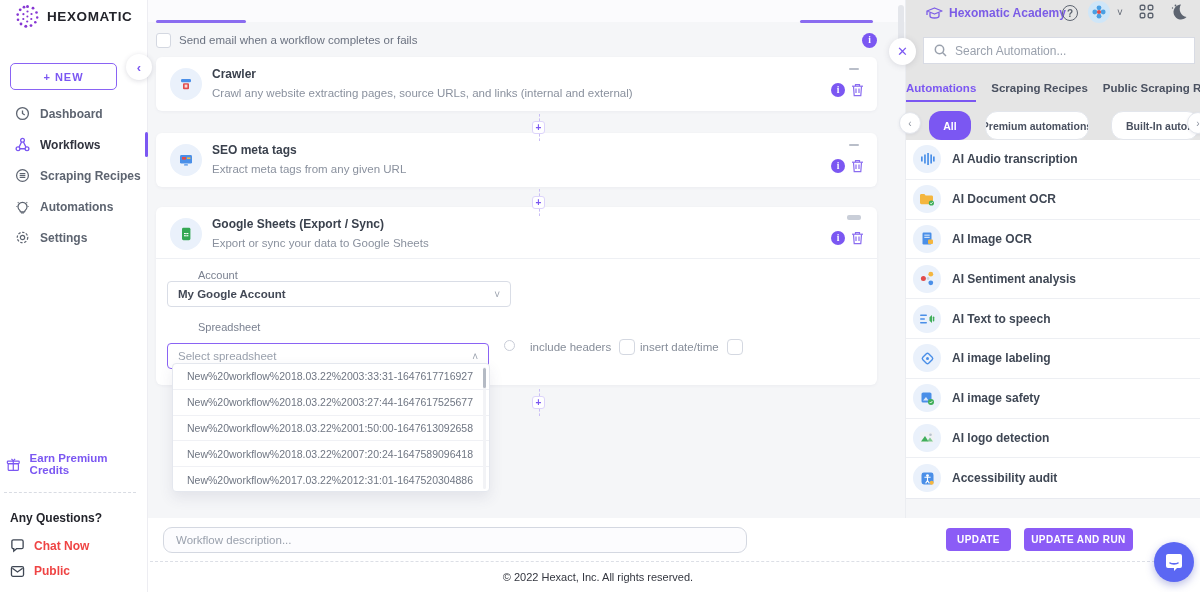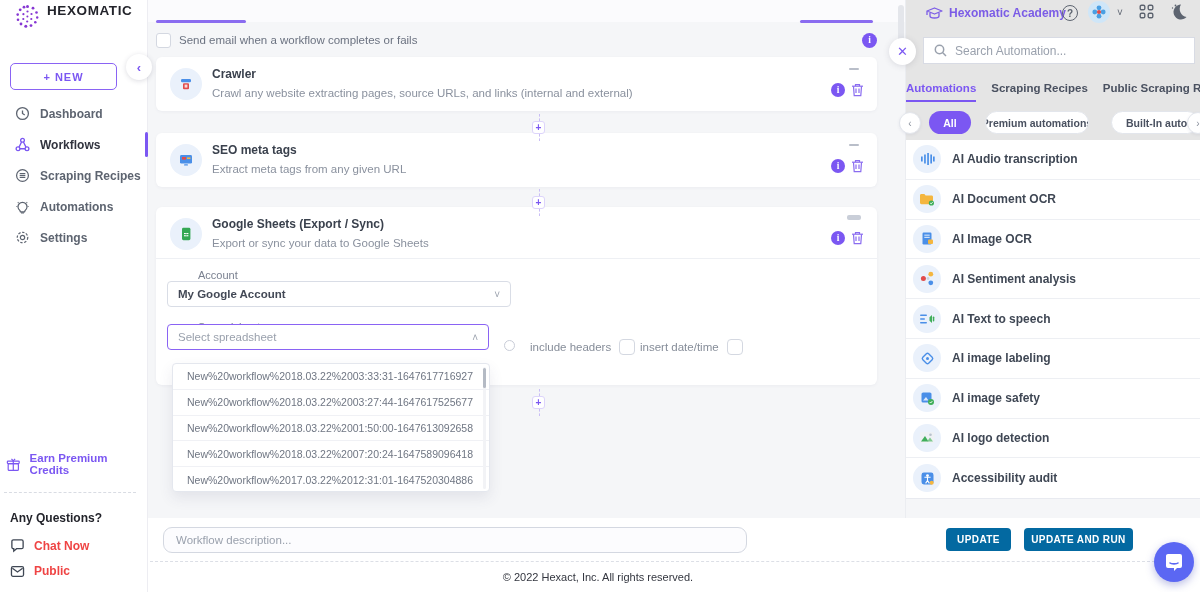--- a/index.html
+++ b/index.html
@@ -5,21 +5,21 @@
   * { margin:0; padding:0; box-sizing:border-box; }
   html,body { width:1200px; height:592px; }
   body {
     position:relative; overflow:hidden; background:#f6f7f9;
     font-family:"Liberation Sans", sans-serif; color:#3f4754; font-size:12px;
   }
   .abs { position:absolute; }
 
   
   .sidebar { left:0; top:0; width:148px; height:592px; background:#fff; border-right:1px solid #ededf2; z-index:30; }
-  .brand { position:absolute; left:14px; top:3px; display:flex; gap:6px; }
+  .brand { position:absolute; left:14px; top:3px; display:flex; align-items:center; gap:6px; }
   .brand-text { font-weight:bold; font-size:13.5px; letter-spacing:.6px; color:#23242b; }
   .collapse-btn { position:absolute; left:126px; top:54px; width:26px; height:26px; border-radius:50%;
     background:#fff; box-shadow:0 1px 5px rgba(60,60,90,.18); color:#7b57f2; font-size:13px; font-weight:bold;
     display:flex; align-items:center; justify-content:center; z-index:40; }
   .new-btn { position:absolute; left:10px; top:63px; width:107px; height:27px; border:1px solid #8a63f4;
     border-radius:5px; background:#fff; color:#7b57f2; font-weight:bold; font-size:11px; letter-spacing:1px;
     display:flex; align-items:center; justify-content:center; cursor:pointer; }
   .nav { position:absolute; left:0; top:98px; width:148px; }
   .nav-item { position:relative; height:31px; display:flex; align-items:center; padding-left:14px; gap:10px;
     color:#5d6470; font-weight:bold; font-size:12px; cursor:pointer; }
@@ -83,21 +83,21 @@
   .dd-scroll-thumb { position:absolute; right:3px; top:4px; width:3px; height:20px; background:#b4bac4; border-radius:2px; }
 
   
   .bottom-bar { left:148px; top:518px; width:1052px; height:74px; background:#fff; z-index:25; }
   .desc-input { position:absolute; left:15px; top:9px; width:584px; height:26px; border:1px solid #d4d8e1;
     border-radius:9px; background:#fcfcfe; padding:0 12px; font-size:11.5px; color:#3f4754;
     font-family:"Liberation Sans",sans-serif; outline:none; }
   .desc-input::placeholder { color:#9aa1ad; }
   .bottom-dash { position:absolute; left:2px; top:43px; width:1005px; border-top:1px dashed #dcdfe6; }
   .copyright { position:absolute; left:0; top:53px; width:900px; text-align:center; font-size:11px; color:#33363f; }
-  .btn { position:absolute; top:10px; height:23px; border:none; border-radius:4px; background:#0369a1; color:#fff;
+  .btn { position:absolute; top:10px; height:23px; border:none; border-radius:4px; background:#8b5cf6; color:#fff;
     font-weight:bold; font-size:10px; letter-spacing:.4px; cursor:pointer; font-family:"Liberation Sans",sans-serif; }
   .chat-fab { position:absolute; left:1006px; top:24px; width:40px; height:40px; border-radius:50%;
     background:#5b67f3; box-shadow:0 3px 8px rgba(60,70,180,.35); display:flex; align-items:center; justify-content:center; }
 
   
   .rpanel { left:905px; top:0; width:295px; height:518px; background:#e5e5e5; border-left:1px solid #ebedf1; z-index:10; }
   .academy { position:absolute; left:20px; top:6px; display:flex; align-items:center; gap:6px;
     color:#7b5ce6; font-weight:bold; font-size:12px; cursor:pointer; }
   .help-btn { position:absolute; left:156px; top:5px; width:16px; height:16px; border:1.3px solid #5d6470;
     border-radius:50%; color:#5d6470; font-size:10px; font-weight:bold; display:flex; align-items:center; justify-content:center; }
@@ -116,21 +116,21 @@
     font-family:"Liberation Sans",sans-serif; background:transparent; }
   .search-box input::placeholder { color:#9aa1ad; }
 
   .rtabs { position:absolute; left:0; top:82px; width:295px; display:flex; gap:15px; padding-left:0; }
   .rtab { font-weight:bold; font-size:11.5px; color:#4a5160; padding-bottom:6px; cursor:pointer; white-space:nowrap; }
   .rtab.active { color:#7b57f2; border-bottom:2px solid #7b57f2; }
 
   .chips { position:absolute; left:0; top:111px; width:295px; height:24px; }
   .chip-nav { position:absolute; top:1px; width:22px; height:22px; border:1px solid #e3e6ec; border-radius:50%;
     background:#fff; color:#8a919e; font-size:10px; display:flex; align-items:center; justify-content:center; box-shadow:0 1px 3px rgba(70,70,110,.08); }
-  .chip { position:absolute; top:0; height:23px; border-radius:12px; display:flex; align-items:center;
+  .chip { position:absolute; top:0; height:29px; border-radius:12px; display:flex; align-items:center;
     justify-content:center; font-size:10.5px; font-weight:bold; cursor:pointer; white-space:nowrap; overflow:hidden; }
   .chip.solid { background:#7b57f2; color:#fff; }
   .chip.outline { background:#fff; color:#4a5160; border:1px solid #e3e6ec; }
 
   .rlist { position:absolute; left:0; top:140px; width:295px; }
   .rrow { position:relative; height:39.8px; border-bottom:1px solid #edeff3; display:flex; align-items:center;
     padding-left:7px; gap:11px; cursor:pointer; background:#fff; }
   .rrow-icon { width:28px; height:28px; border-radius:50%; background:#eaf1fb; display:flex; align-items:center;
     justify-content:center; flex:0 0 28px; }
   .rrow-label { font-weight:bold; font-size:12px; color:#3f4754; }
@@ -244,21 +244,21 @@
     </div>
     <div class="gs-divider"></div>
 
     <div class="field-label" style="left:16px; top:62px;">Account</div>
     <div class="select" style="left:11px; top:74px; width:344px;">
       <span class="val">My Google Account</span>
       <span class="chev">˅</span>
     </div>
 
     <div class="field-label" style="left:16px; top:114px;">Spreadsheet</div>
-    <div class="select focused" style="left:11px; top:117px; width:322px;">
+    <div class="select focused" style="left:11px; top:136px; width:322px;">
       <span class="ph">Select spreadsheet</span>
       <span class="chev">˄</span>
     </div>
     <div class="mini-radio" style="left:348px; top:133px;"></div>
 
     <div class="inline-check" style="left:374px; top:132px;">
       <span>include headers</span>
       <span class="checkbox"></span>
     </div>
     <div class="inline-check" style="left:484px; top:132px;">

